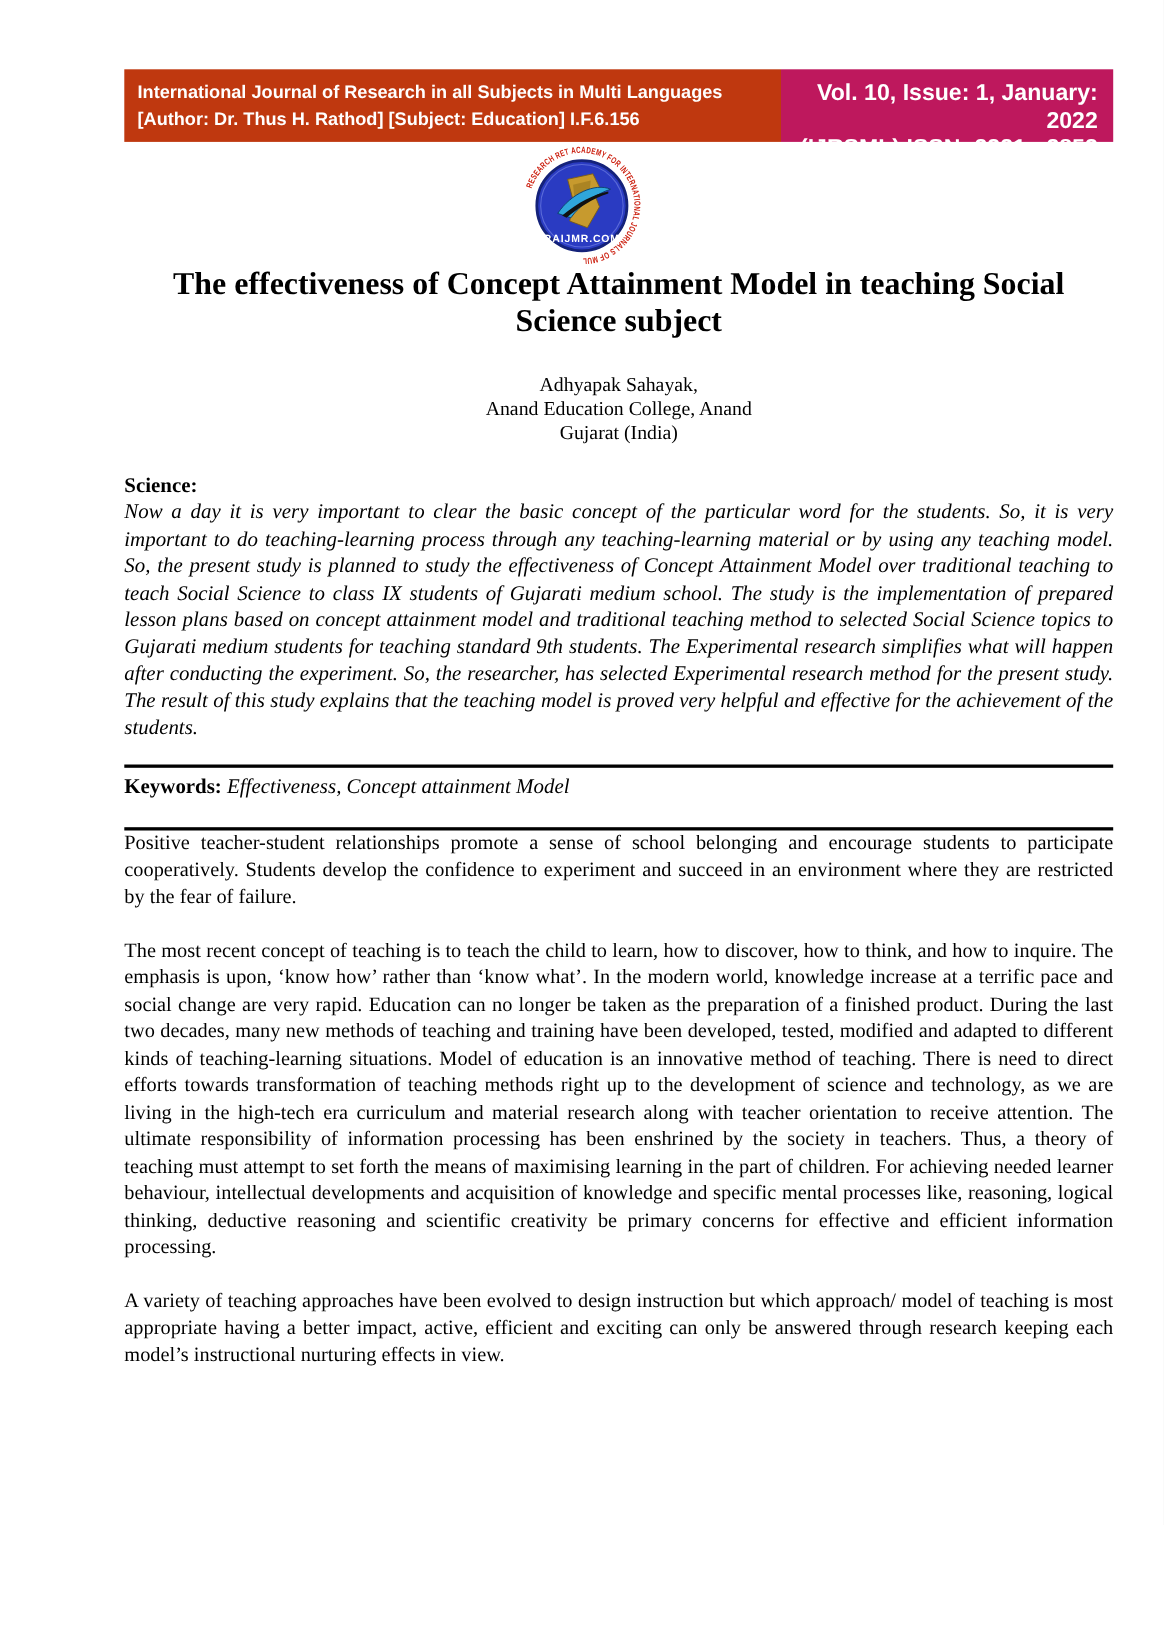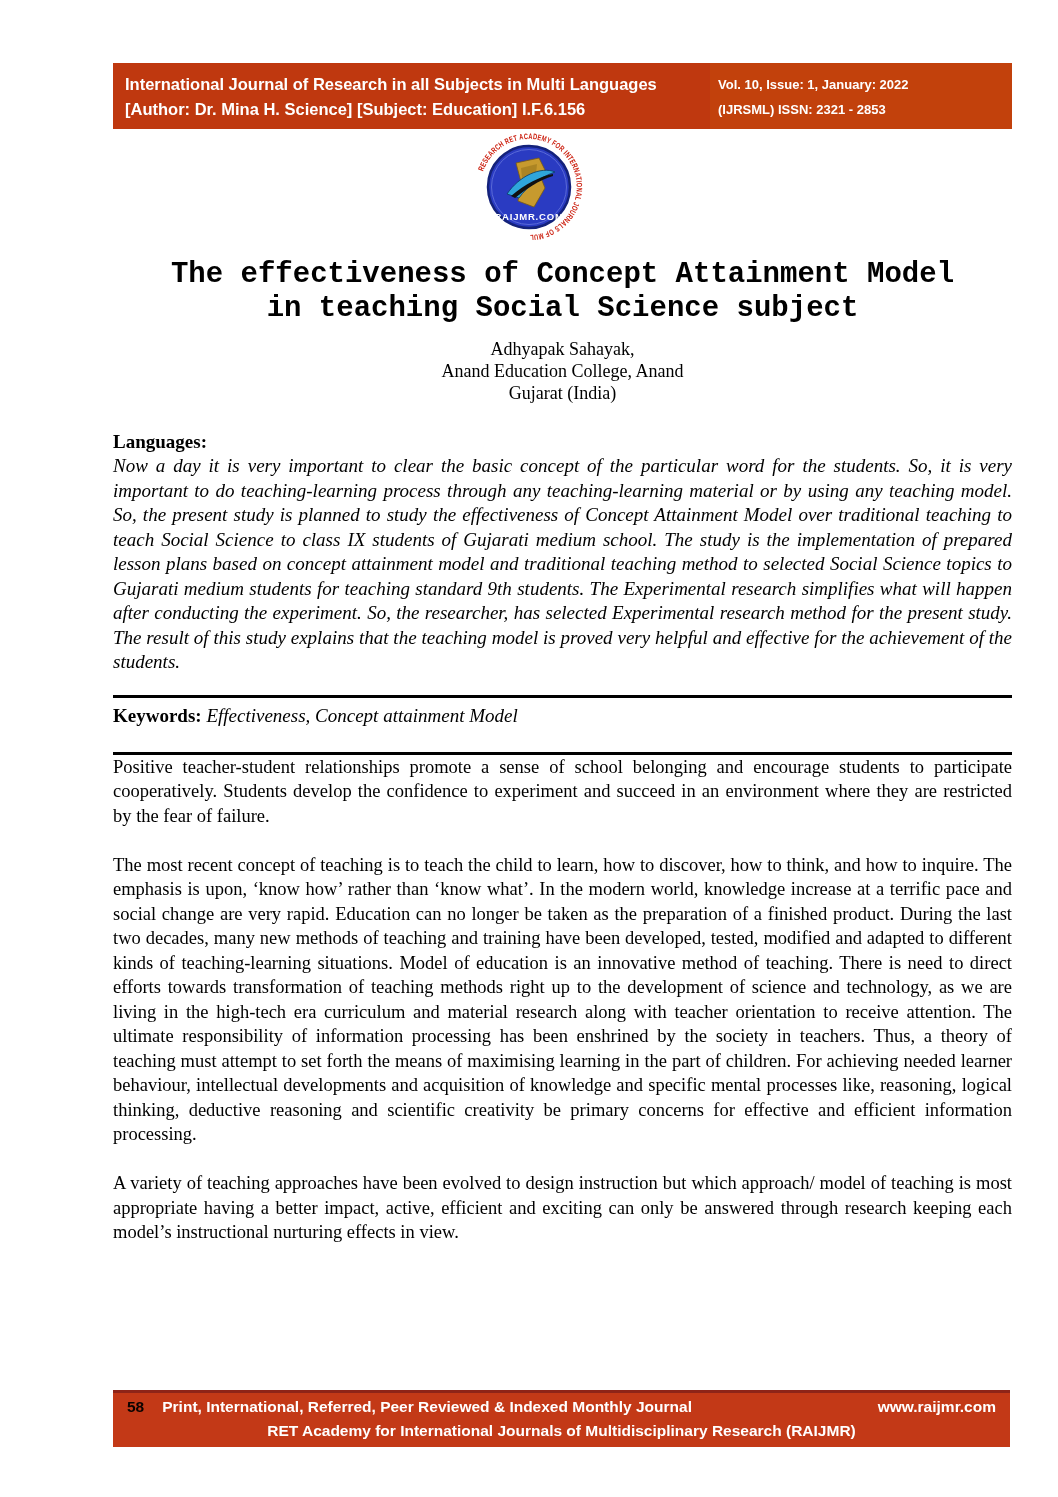--- a/index.html
+++ b/index.html
@@ -13,34 +13,34 @@
   
   .topbar {
     position:absolute; top:63px; left:113px; width:906px; height:66px;
     display:flex; font-family:"Liberation Sans", sans-serif; font-weight:bold;
   }
   .topbar-left {
     width:597px; background:#BF380F; color:#fff;
     padding:9px 12px 0 12px; font-size:16.5px; line-height:25px;
   }
   .topbar-right {
-    width:302px; background:#c2410c; color:#fff; text-align:left;
-    padding:9px 14px 0 8px; font-size:13px; line-height:25px;
+    width:302px; background:#be185d; color:#fff; text-align:right;
+    padding:9px 14px 0 8px; font-size:21px; line-height:25px;
   }
   
   .logo-wrap { position:absolute; top:130px; left:0; width:100%; display:flex; justify-content:center; }
   .logo { width:124px; height:110px; }
   .ring-text { font-family:"Liberation Sans", sans-serif; font-size:8px; font-weight:bold; fill:#CC2010; letter-spacing:.4px; }
   .logo-site-text { font-family:"Liberation Sans", sans-serif; font-size:9.5px; font-weight:bold; fill:#ffffff; letter-spacing:.8px; }
   
   .title {
     position:absolute; top:241px; left:113px; width:899px;
     text-align:center; font-size:29px; font-weight:bold; line-height:34px;
   }
-  .title-inner { max-width:835px; margin:17px auto;font-family:Liberation Mono, monospace; }
+  .title-inner { max-width:835px; margin:0 auto; }
   .author-block {
     position:absolute; top:338px; left:113px; width:899px;
     text-align:center; font-size:18px; line-height:22px;
   }
   
   .body-flow { position:absolute; top:430px; left:113px; width:899px; }
   .h-bold { font-size:19px; font-weight:bold; line-height:24px; }
   .abstract-text {
     font-style:italic; font-size:19px; line-height:24.5px; text-align:justify;
   }
@@ -66,21 +66,21 @@
   .footer-line2 { text-align:center; }
 </style>
 </head>
 <body>
 
 <div class="page">
 
   <header class="topbar">
     <div class="topbar-left">
       <div>International Journal of Research in all Subjects in Multi Languages</div>
-      <div>[Author: Dr. Mina H. Science] [Subject: Education] I.F.6.156</div>
+      <div>[Author: Dr. Thus H. Rathod] [Subject: Education] I.F.6.156</div>
     </div>
     <div class="topbar-right">
       <div>Vol. 10, Issue: 1, January: 2022</div>
       <div>(IJRSML) ISSN: 2321 - 2853</div>
     </div>
   </header>
 
   <div class="logo-wrap">
     <svg class="logo" viewBox="0 0 120 110" xmlns="http://www.w3.org/2000/svg">
       <defs>
@@ -107,35 +107,27 @@
   </h1>
 
   <div class="author-block">
     <div>Adhyapak Sahayak,</div>
     <div>Anand Education College, Anand</div>
     <div>Gujarat (India)</div>
   </div>
 
   <div class="body-flow">
 
-    <h2 class="h-bold">Languages:</h2>
+    <h2 class="h-bold">Science:</h2>
     <p class="abstract-text">Now a day it is very important to clear the basic concept of the particular word for the students. So, it is very important to do teaching-learning process through any teaching-learning material or by using any teaching model. So, the present study is planned to study the effectiveness of Concept Attainment Model over traditional teaching to teach Social Science to class IX students of Gujarati medium school. The study is the implementation of prepared lesson plans based on concept attainment model and traditional teaching method to selected Social Science topics to Gujarati medium students for teaching standard 9th students. The Experimental research simplifies what will happen after conducting the experiment. So, the researcher, has selected Experimental research method for the present study. The result of this study explains that the teaching model is proved very helpful and effective for the achievement of the students.</p>
 
     <div class="keywords-block">
       <span class="keywords-label">Keywords:</span>
       <span class="keywords-value">Effectiveness, Concept attainment Model</span>
     </div>
 
     <p class="body-par">Positive teacher-student relationships promote a sense of school belonging and encourage students to participate cooperatively. Students develop the confidence to experiment and succeed in an environment where they are restricted by the fear of failure.</p>
     <p class="body-par par-gap">The most recent concept of teaching is to teach the child to learn, how to discover, how to think, and how to inquire. The emphasis is upon, ‘know how’ rather than ‘know what’. In the modern world, knowledge increase at a terrific pace and social change are very rapid. Education can no longer be taken as the preparation of a finished product. During the last two decades, many new methods of teaching and training have been developed, tested, modified and adapted to different kinds of teaching-learning situations. Model of education is an innovative method of teaching. There is need to direct efforts towards transformation of teaching methods right up to the development of science and technology, as we are living in the high-tech era curriculum and material research along with teacher orientation to receive attention. The ultimate responsibility of information processing has been enshrined by the society in teachers. Thus, a theory of teaching must attempt to set forth the means of maximising learning in the part of children.  For achieving needed learner behaviour, intellectual developments and acquisition of knowledge and specific mental processes like, reasoning, logical thinking, deductive reasoning and scientific creativity be primary concerns for effective and efficient information processing.</p>
     <p class="body-par par-gap">A variety of teaching approaches have been evolved to design instruction but which approach/ model of teaching is most appropriate having a better impact, active, efficient and exciting can only be answered through research keeping each model’s instructional nurturing effects in view.</p>
   </div>
 
-  <footer class="bottombar">
-    <div class="footer-line1">
-      <span class="footer-pageno">58</span>
-      <span>Print, International, Referred, Peer Reviewed &amp; Indexed Monthly Journal</span>
-      <span class="footer-site">www.raijmr.com</span>
-    </div>
-    <div class="footer-line2">RET Academy for International Journals of Multidisciplinary Research (RAIJMR)</div>
-  </footer>
 
 </div>
 
 </body></html>

